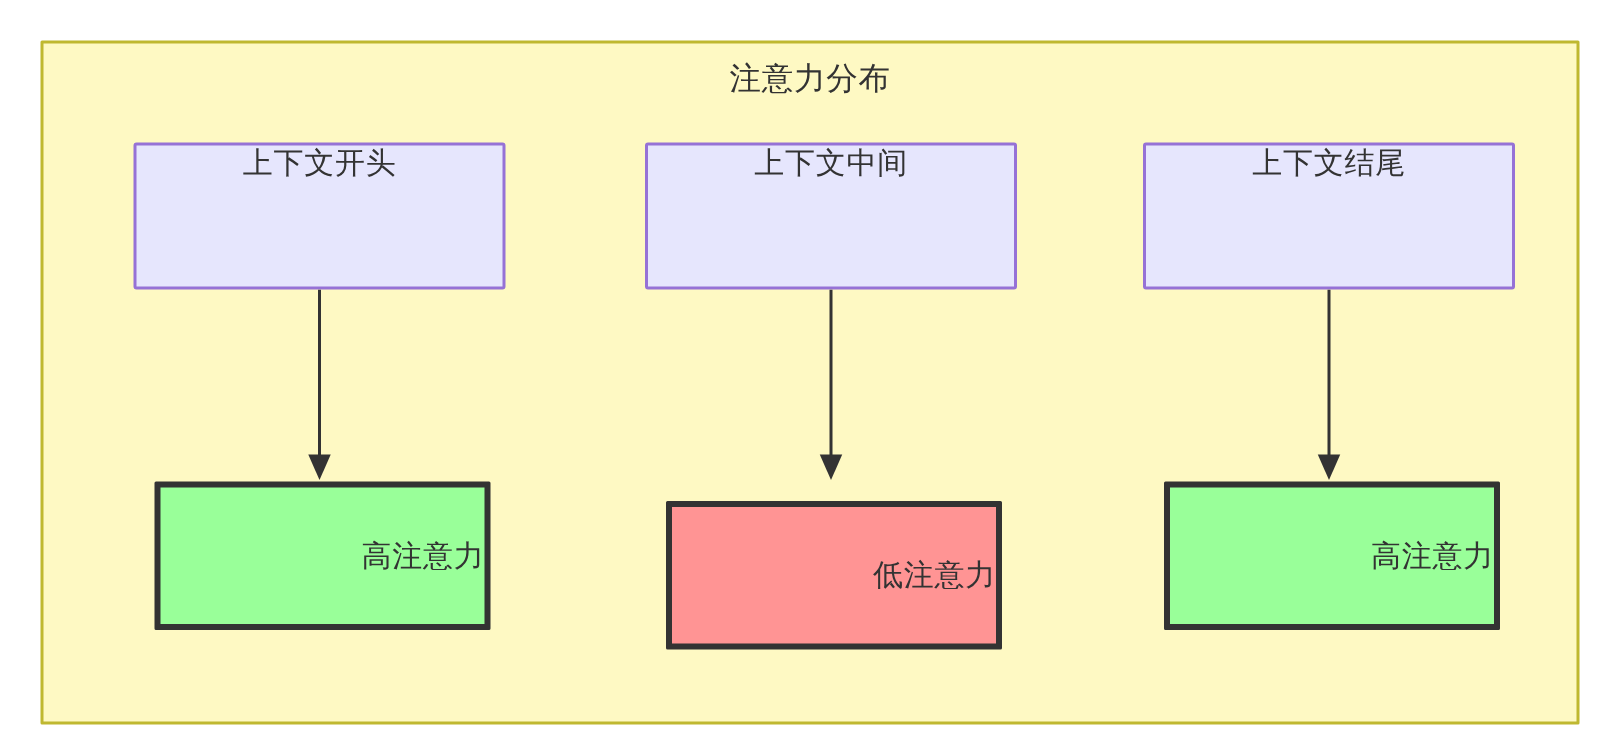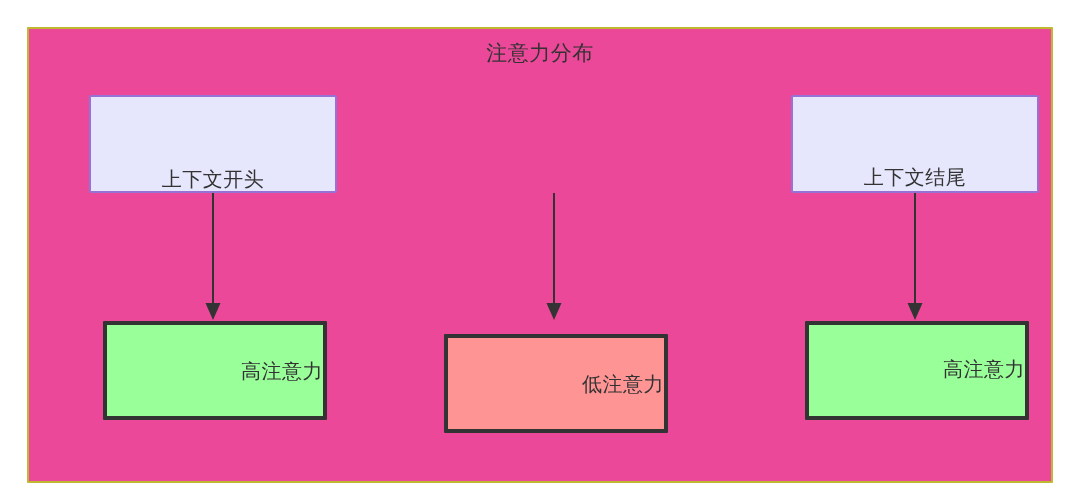--- a/index.html
+++ b/index.html
@@ -25,21 +25,21 @@
   }
 
   
   .subgraph-container {
     position: absolute;
     left: 27px;
     top: 27px;
     width: 1026px;
     height: 456px;
     box-sizing: border-box;
-    background: #ec4899;
+    background: #fef9c3;
     border: 2px solid #bfb830;
     border-radius: 1px;
   }
 
   .subgraph-title {
     position: absolute;
     left: 0;
     top: 11px;
     width: 100%;
     text-align: center;
@@ -51,35 +51,35 @@
   }
 
   
   .column {
     position: absolute;
     top: 0;
     height: 100%;
   }
   .col-0 { left: 60px;  width: 248px; }
   .col-1 { left: 401px; width: 248px; }
-  .col-2 { left: 762px; width: 248px; font-family: Liberation Mono, monospace; }
+  .col-2 { left: 733px; width: 248px; }
 
   
   .node-top {
     position: absolute;
     top: 66px;
     left: 0;
     width: 248px;
     height: 98px;
     box-sizing: border-box;
     background: #e6e6fd;
     border: 2px solid #9672d6;
     border-radius: 2px;
     display: flex;
-    align-items: flex-end;
+    align-items: flex-start;
     justify-content: center;
   }
   .node-top .node-label {
     font-size: 20px;
     line-height: 24px;
     color: #333333;
     letter-spacing: 0.5px;
     white-space: nowrap;
   }
 
@@ -141,20 +141,23 @@
         </svg>
       </div>
 
       <div class="node-bottom fill-high">
         <span class="node-label">高注意力</span>
       </div>
     </div>
 
     <div class="column col-1">
 
+      <div class="node-top">
+        <span class="node-label">上下文中间</span>
+      </div>
 
       <div class="edge">
         <svg width="22" height="130" viewBox="0 0 22 130" xmlns="http://www.w3.org/2000/svg">
           <line x1="11" y1="0" x2="11" y2="112" stroke="#333333" stroke-width="2"></line>
           <polygon points="11,127 3.5,110 18.5,110" fill="#333333"></polygon>
         </svg>
       </div>
 
       <div class="node-bottom fill-low">
         <span class="node-label">低注意力</span>

